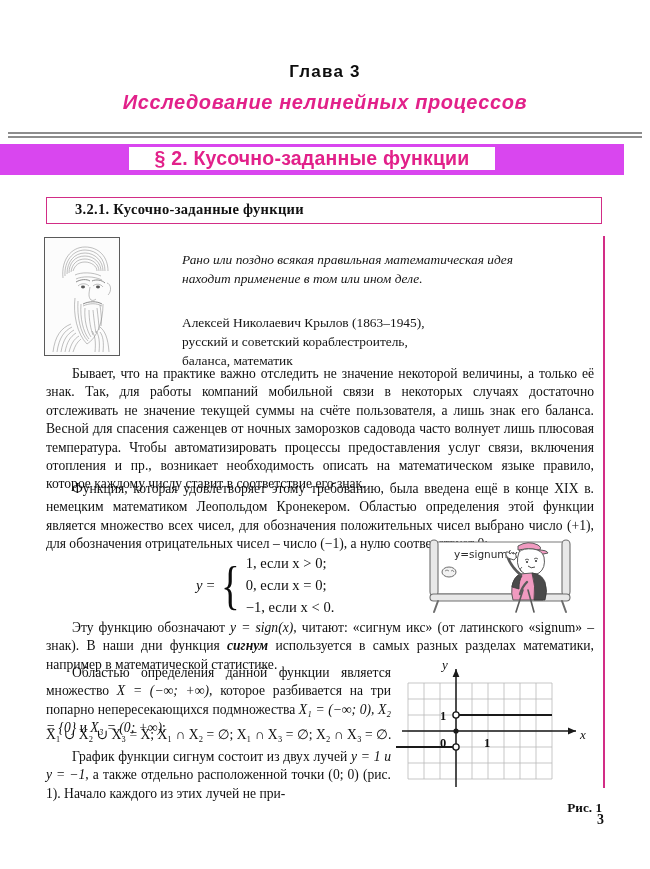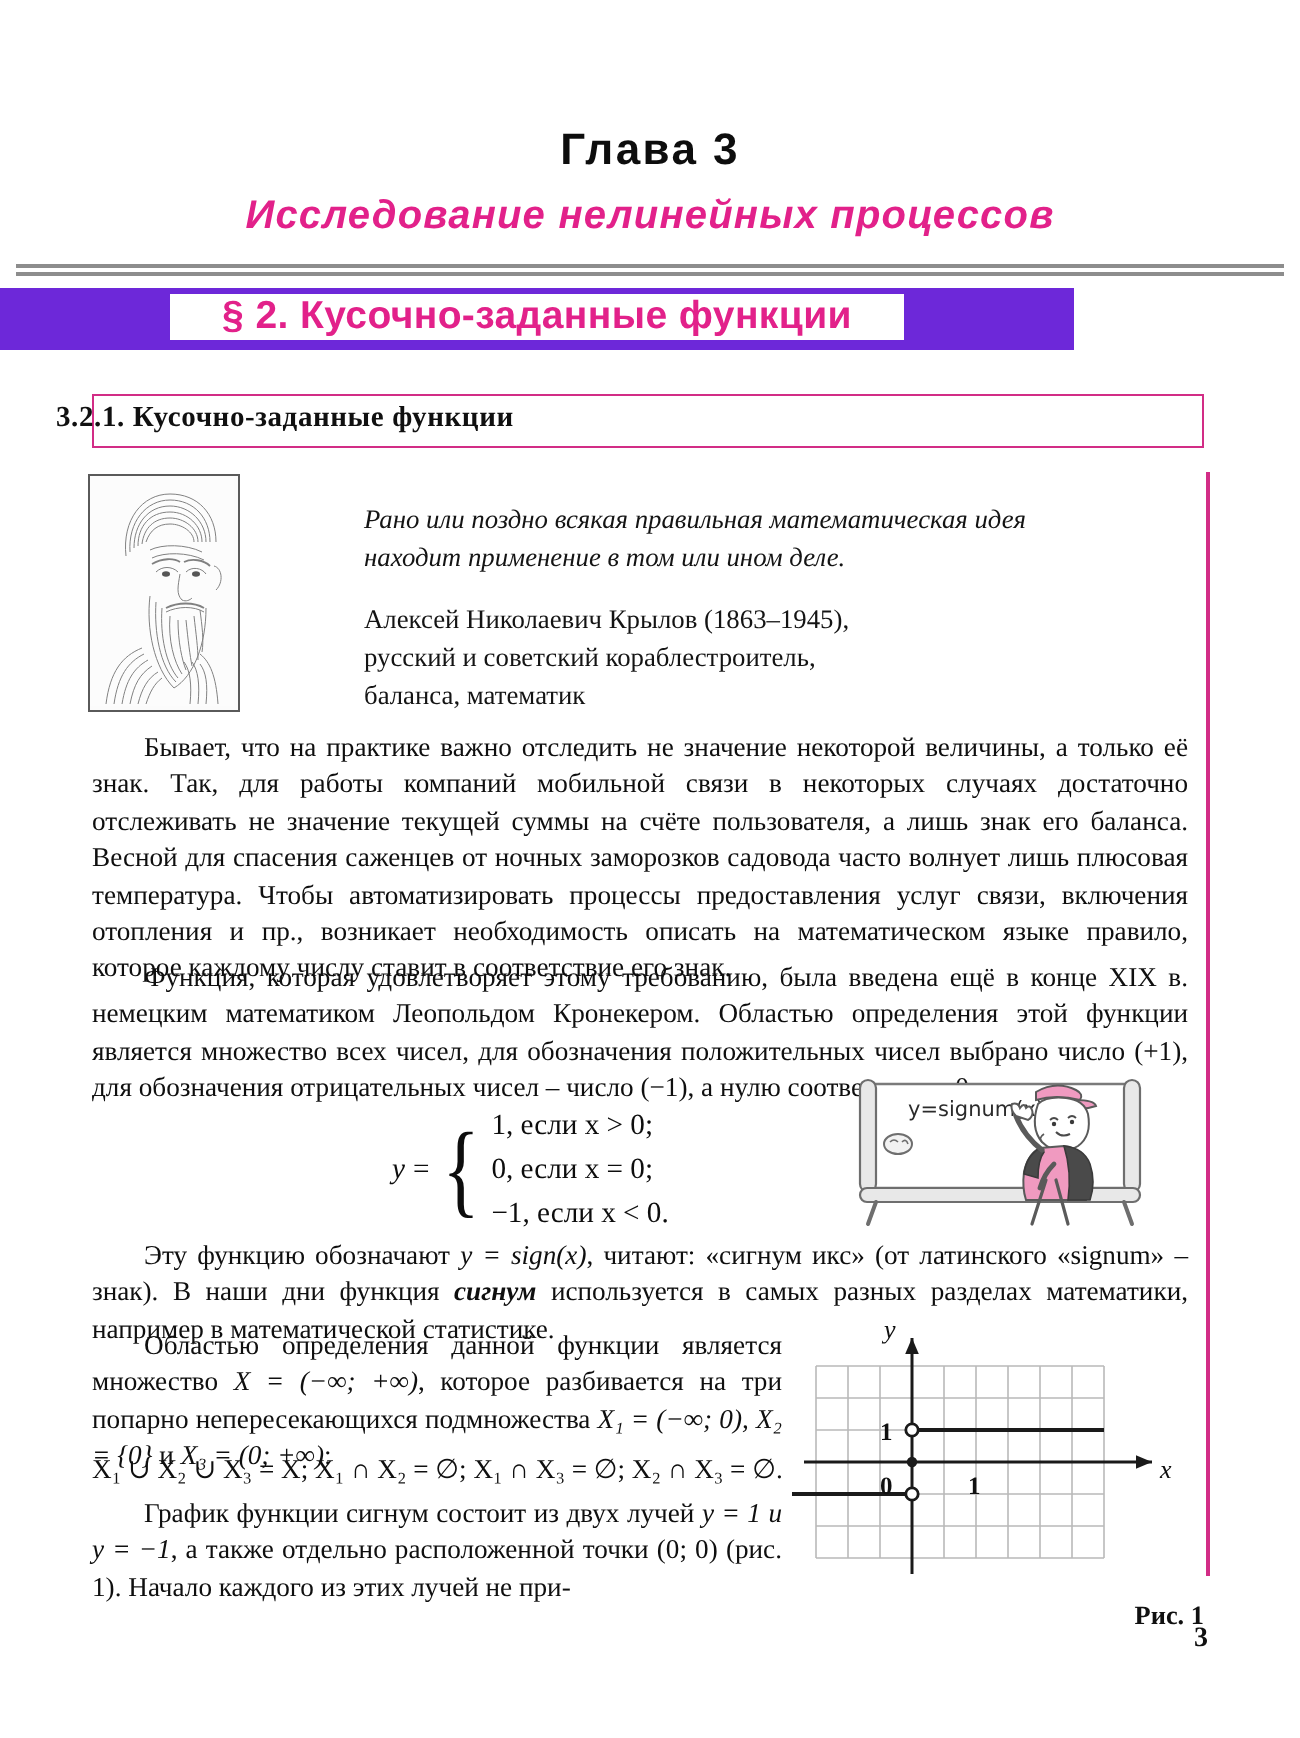--- a/index.html
+++ b/index.html
@@ -20,21 +20,21 @@
   .chapter-head {
     position: absolute;
     top: 62px;
     left: 0;
     width: 650px;
     text-align: center;
   }
   .chapter-label {
     font-family: "Liberation Sans", "DejaVu Sans", sans-serif;
     font-weight: bold;
-    font-size: 22px;
+    font-size: 17px;
     letter-spacing: 1.2px;
     color: #0d0d0d;
   }
   .chapter-title {
     margin-top: 9px;
     font-family: "Liberation Sans", "DejaVu Sans", sans-serif;
     font-weight: bold;
     font-style: italic;
     font-size: 20px;
     letter-spacing: 0.6px;
@@ -66,27 +66,27 @@
     position: absolute;
     left: 8px;
     width: 634px;
     height: 1.6px;
     background: #8d8d8d;
   }
   .section-title {
     position: absolute;
     top: 14px;
     left: 0;
-    width: 537px;
+    width: 624px;
     text-align: center;
     font-family: "Liberation Sans", "DejaVu Sans", sans-serif;
     font-weight: bold;
     font-size: 19.5px;
     color: #E2218A;
-    background: #6d28d9;
+    background: #d946ef;
     padding: 3px 0 5px 0;
     letter-spacing: 0.2px;
   }
   .section-title-inner {
     display: inline-block;
     background: #ffffff;
     padding: 0 26px;
   }
 
   
@@ -139,21 +139,21 @@
     left: 182px;
     width: 406px;
   }
   .epigraph-quote {
     font-style: italic;
     font-size: 13.4px;
     line-height: 1.44;
     color: #141414;
   }
   .epigraph-attr {
-    margin-top: 11px;
+    margin-top: 24px;
     font-size: 13.4px;
     line-height: 1.45;
     color: #141414;
   }
 
   
   .body-col {
     position: absolute;
     left: 46px;
     width: 548px;
@@ -303,21 +303,21 @@
     <div class="rule" style="top:41px;"></div>
     <div class="rule" style="top:48px;"></div>
   </div>
 
   <div class="section-title">
     <span class="section-title-inner">§ 2. Кусочно-заданные функции</span>
   </div>
 </div>
 
 <div class="subsection-box"></div>
-<div class="subsection-label" style="top:201px;">3.2.1.  Кусочно-заданные функции</div>
+<div class="subsection-label" style="top:201px;margin-left:47px;">3.2.1.  Кусочно-заданные функции</div>
 
 <div class="margin-rule"></div>
 
 <div class="portrait-frame">
   <svg width="72" height="115" viewBox="0 0 72 115">
     <rect width="72" height="115" fill="#fcfcfc"></rect>
     <g stroke="#6b6b6b" stroke-width="0.5" fill="none" opacity="0.85">
 
       <path d="M18 40 C16 22 26 9 40 9 C54 9 63 19 63 33"></path>
       <path d="M20 38 C19 23 28 12 40 12 C52 12 60 21 60 33"></path>

